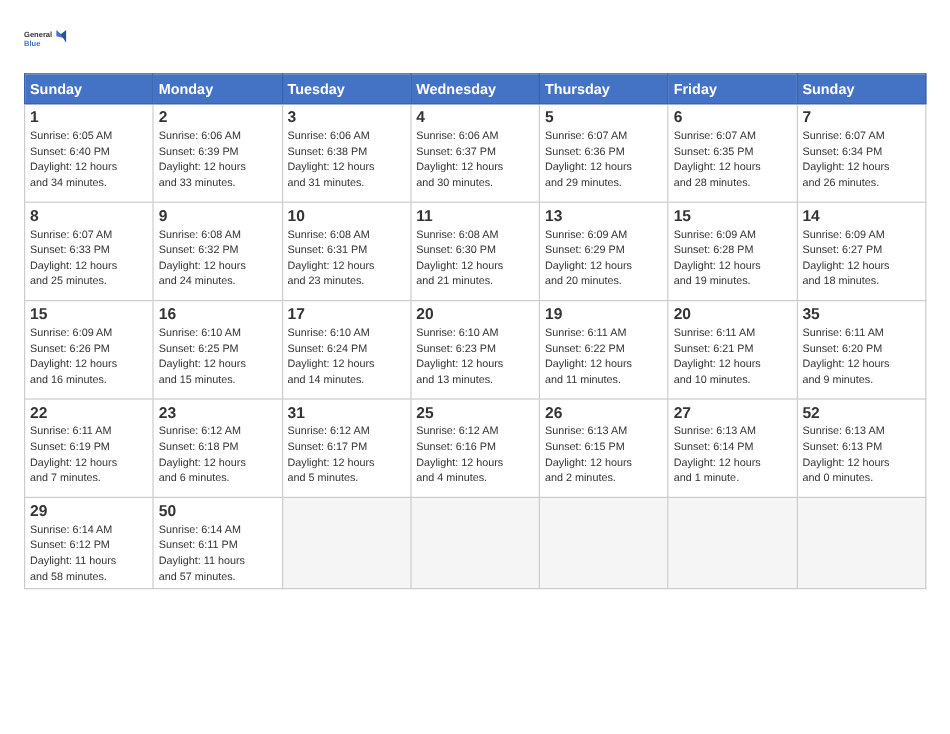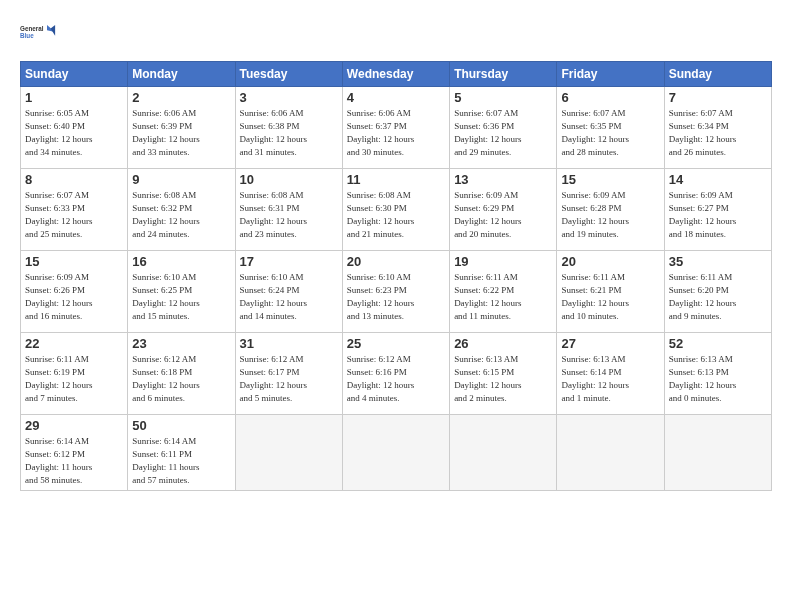--- a/index.html
+++ b/index.html
@@ -73,21 +73,20 @@
     .day-num {
       font-size: 13px;
       font-weight: bold;
       display: block;
       margin-bottom: 2px;
     }
     .day-info {
       font-size: 9px;
       line-height: 1.45;
       color: #333;
-      font-family: Liberation Serif, serif;
     }
     .last-row td {
       height: 68px;
     }
   </style>
 </head>
 <body>
 
 <div class="page">
   <div class="header">

